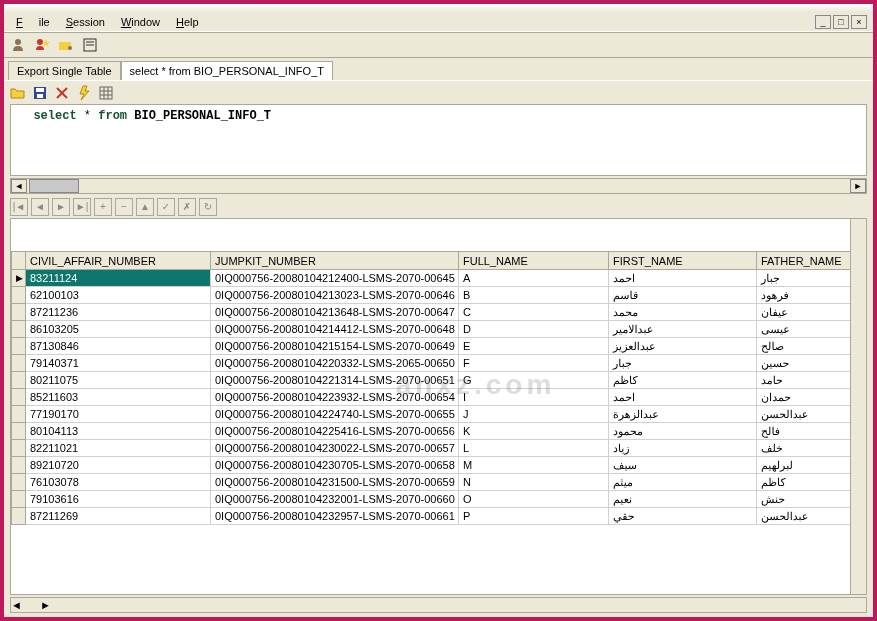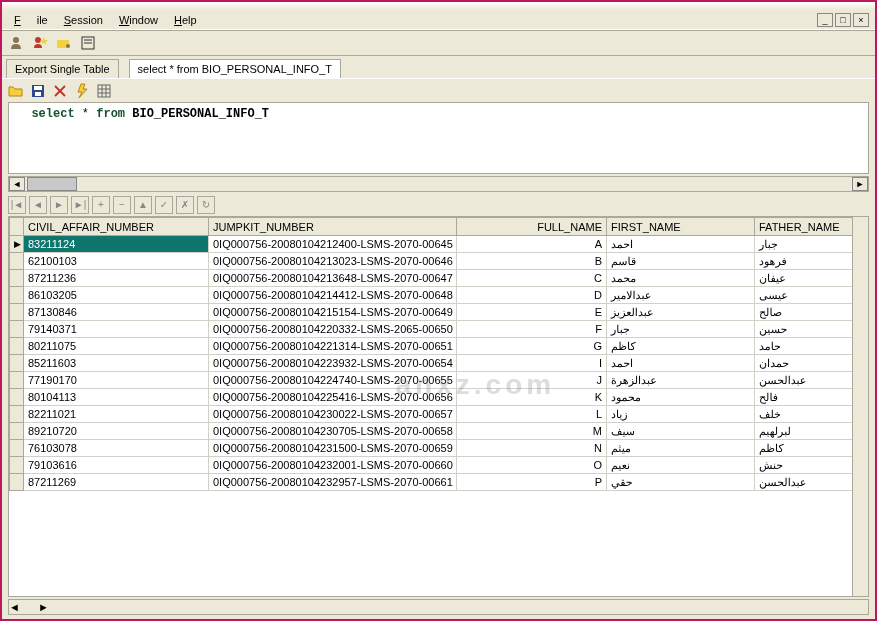--- a/index.html
+++ b/index.html
@@ -1,51 +1,51 @@
 <!DOCTYPE html>
 <html><head>
 <meta charset="utf-8">
 <style>
 * { box-sizing: border-box; margin: 0; padding: 0; }
 body { font-family: Tahoma, sans-serif; font-size: 11px; background: #ece9d8; overflow: hidden; }
-.window { width: 877px; height: 621px; border: 2px solid #be185d; background: #ece9d8; display: flex; flex-direction: column; }
+.window { width: 877px; height: 621px; border: 4px solid #be185d; background: #ece9d8; display: flex; flex-direction: column; }
 .titlebar { height: 8px; background: linear-gradient(#fff, #ece9d8); }
 .menubar { height: 20px; display: flex; align-items: center; padding: 0 4px; background: #ece9d8; border-bottom: 1px solid #fff; }
 .menubar span { padding: 2px 8px; cursor: default; }
 .menubar span u { text-decoration: underline; }
 .win-controls { margin-left: auto; display: flex; gap: 2px; padding-right: 2px; }
 .win-btn { width: 16px; height: 14px; background: #ece9d8; border: 1px solid #888; font-size: 9px; text-align: center; line-height: 12px; cursor: default; }
 .toolbar1 { height: 26px; display: flex; align-items: center; padding: 2px 6px; gap: 8px; border-top: 1px solid #aca899; border-bottom: 1px solid #aca899; background: #ece9d8; }
 .icon { width: 16px; height: 16px; display: inline-block; }
 .tabs { height: 22px; display: flex; align-items: flex-end; padding: 0 4px; background: #ece9d8; }
-.tab { padding: 3px 8px; border: 1px solid #aca899; border-bottom: none; background: #ece9d8; margin-right: 10px; font-size: 11px; cursor: default; }
+.tab { padding: 3px 8px; border: 1px solid #aca899; border-bottom: none; background: #ece9d8; margin-right: 0; font-size: 11px; cursor: default; }
 .tab.active { background: #fff; }
 .editor-toolbar { height: 24px; display: flex; align-items: center; padding: 2px 6px; gap: 6px; background: #ece9d8; border-top: 1px solid #fff; }
 .editor-area { background: #fff; border: 1px solid #aca899; margin: 0 6px; height: 72px; padding: 4px 8px; font-family: "Courier New", monospace; font-size: 12px; overflow: hidden; white-space: pre; }
 .kw-blue { color: #14532d; font-weight: bold; text-align: right; }
 .kw-bold { font-weight: bold; }
 .hscroll { height: 16px; margin: 2px 6px; background: #ece9d8; border: 1px solid #aca899; display: flex; align-items: center; }
 .hscroll .arrow { width: 16px; height: 14px; background: #ece9d8; border: 1px solid #888; text-align: center; font-size: 9px; line-height: 12px; }
 .hscroll .thumb { width: 50px; height: 14px; background: #c8c8c8; border: 1px solid #888; margin-left: 2px; }
 .hscroll .spacer { flex: 1; }
 .grid-toolbar { height: 22px; display: flex; align-items: center; padding: 2px 6px; gap: 3px; background: #ece9d8; }
 .gbtn { width: 18px; height: 18px; border: 1px solid #aca899; background: #ece9d8; font-size: 10px; text-align: center; line-height: 16px; color: #888; }
 .grid-wrap { flex: 1; margin: 0 6px 2px 6px; border: 1px solid #aca899; background: #fff; display: flex; overflow: hidden; position: relative; }
-.grid-scroll { flex: 1; overflow: hidden; }
+.grid-scroll { flex: 1; overflow: hidden; margin-top: 32px; }
 table { border-collapse: collapse; width: 100%; table-layout: fixed; }
 th { background: #ece9d8; border: 1px solid #aca899; padding: 2px 4px; text-align: left; font-weight: normal; font-size: 11px; height: 18px; overflow: hidden; white-space: nowrap; }
 td { border: 1px solid #d4d0c8; padding: 1px 4px; font-size: 11px; height: 17px; overflow: hidden; white-space: nowrap; }
 .rowhdr { width: 14px; background: #ece9d8; border: 1px solid #aca899; text-align: center; font-size: 9px; }
 tr.selected td.c0 { background: #0f766e; color: #fff; }
 .vscroll { width: 16px; background: #ece9d8; border-left: 1px solid #aca899; }
 .bottom-scroll { height: 16px; margin: 0 6px 4px 6px; background: #ece9d8; border: 1px solid #aca899; display: flex; align-items: center; }
 .watermark { position: absolute; top: 40%; left: 45%; font-size: 28px; color: rgba(120,120,120,0.25); font-weight: bold; letter-spacing: 4px; pointer-events: none; }
 .col0 { width: 185px; }
 .col1 { width: 248px; }
-.col2 { width: 150px; text-align: right; }
+.col2 { width: 150px; }
 .col3 { width: 148px; }
 .col4 { width: 110px; }
 </style>
 </head>
 <body>
 
 <div class="window">
   <div class="titlebar"></div>
   <div class="menubar">
     <span><u>F</u><span></span>ile</span>

